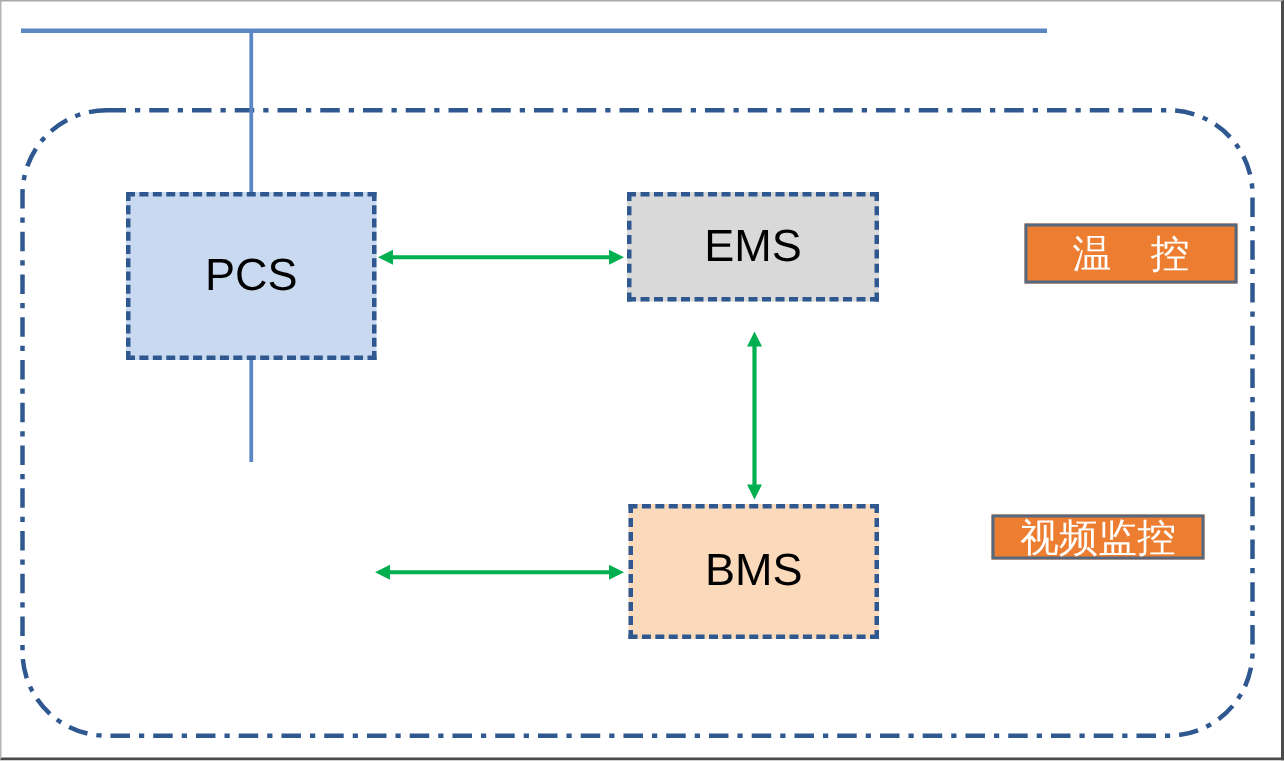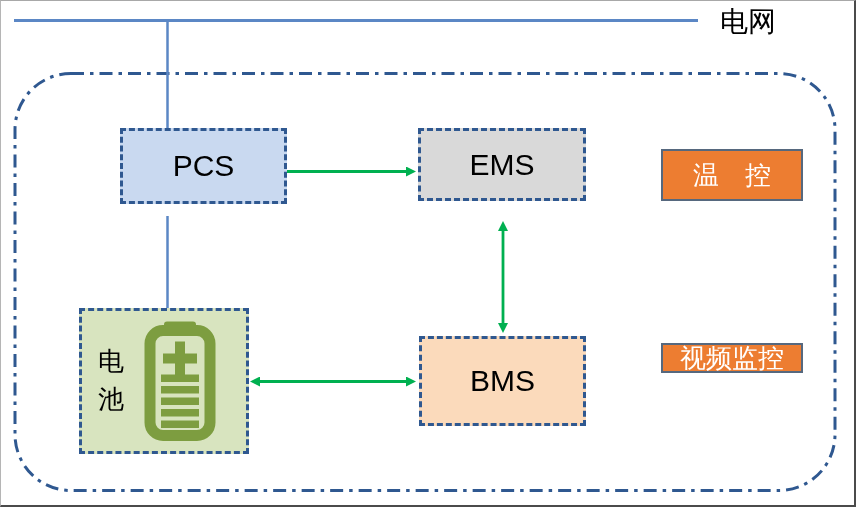--- a/index.html
+++ b/index.html
@@ -17,21 +17,21 @@
   }
   .overlay{position:absolute;left:0;top:0;width:854px;height:504px;z-index:0;}
   .node{
     position:absolute;z-index:1;
     box-sizing:border-box;
     border:3px dashed var(--dashed-border,#2f5890);
     display:flex;align-items:center;justify-content:center;
     color:var(--text,#000);
     font-size:30px;
   }
-  .node-pcs{left:83px;top:127px;width:167px;height:76px;background:var(--pcs-fill,#c9d9f0);margin-left:36px;}
+  .node-pcs{left:83px;top:127px;width:167px;height:112px;background:var(--pcs-fill,#c9d9f0);}
   .node-ems{left:417px;top:127px;width:168px;height:73px;background:var(--ems-fill,#d9d9d9);}
   .node-bms{left:418px;top:335px;width:167px;height:90px;background:var(--bms-fill,#fbdabb);text-align:center;}
   .node-battery{
     left:78px;top:307px;width:170px;height:146px;
     background:var(--battery-fill,#d8e4bf);
     justify-content:flex-start;padding-left:16px;gap:16px;
   }
   .battery-label{
     width:30px;font-size:26px;line-height:1.45;font-weight:500;
     word-break:break-all;color:var(--text,#000);
@@ -39,21 +39,21 @@
   .battery-icon{display:block;width:72px;height:121px;}
   .aux{
     position:absolute;z-index:1;left:660px;width:142px;
     box-sizing:border-box;
     background:var(--aux-fill,#ed7d31);
     border:2px solid var(--aux-border,#56687e);
     color:var(--aux-text,#fff);
     display:flex;align-items:center;justify-content:center;
     font-size:26px;
   }
-  .aux-temp{top:148px;height:52px;}
+  .aux-temp{top:148px;height:40px;margin-left:22px;}
   .aux-fire{top:253px;height:43px;}
   .aux-video{top:342px;height:30px;text-align:center;}
   .grid-label{
     position:absolute;z-index:1;left:719px;top:2px;
     font-size:28px;color:var(--text,#000);
   }
 </style>
 </head>
 <body>
 
@@ -70,50 +70,33 @@
 
     <path d="M13,19.5 H697" fill="none" style="stroke:var(--line-blue,#5b87c5)" stroke-width="3"></path>
     <path d="M166.5,19.5 V127" fill="none" style="stroke:var(--line-blue,#5b87c5)" stroke-width="2.5"></path>
     <path d="M166.5,215 V307" fill="none" style="stroke:var(--line-blue,#5b87c5)" stroke-width="2.5"></path>
 
     <path d="M260,170.5 H406" fill="none" style="stroke:var(--arrow-green,#00b050)" stroke-width="2.8" marker-start="url(#ah)" marker-end="url(#ah)"></path>
     <path d="M502,229 V323" fill="none" style="stroke:var(--arrow-green,#00b050)" stroke-width="2.8" marker-start="url(#ah)" marker-end="url(#ah)"></path>
     <path d="M258,380.5 H406" fill="none" style="stroke:var(--arrow-green,#00b050)" stroke-width="2.8" marker-start="url(#ah)" marker-end="url(#ah)"></path>
   </svg>
 
-  <div class="grid-label">电网</div>
 
   <div class="node node-pcs">
     <span>PCS</span>
   </div>
 
   <div class="node node-ems">
     <span>EMS</span>
   </div>
 
   <div class="node node-bms">
     <span>BMS</span>
   </div>
 
-  <div class="node node-battery">
-    <div class="battery-label">电池</div>
-    <svg class="battery-icon" viewBox="0 0 72 120" xmlns="http://www.w3.org/2000/svg">
-      <g style="fill:var(--battery-icon,#7d9d40)">
-        <rect x="20" y="0" width="32" height="13" rx="3"></rect>
-        <rect x="6" y="9" width="60" height="105" rx="13" fill="none" style="stroke:var(--battery-icon,#7d9d40)" stroke-width="11"></rect>
-        <rect x="19" y="32" width="34" height="10"></rect>
-        <rect x="31" y="20" width="10" height="34"></rect>
-        <rect x="17" y="53" width="38" height="7.5"></rect>
-        <rect x="17" y="64.5" width="38" height="7.5"></rect>
-        <rect x="17" y="76" width="38" height="7.5"></rect>
-        <rect x="17" y="87.5" width="38" height="7.5"></rect>
-        <rect x="17" y="99" width="38" height="7.5"></rect>
-      </g>
-    </svg>
-  </div>
 
   <div class="aux aux-temp">
     <span>温　控</span>
   </div>
   <div class="aux aux-video">
     <span>视频监控</span>
   </div>
 
 </div>
 

